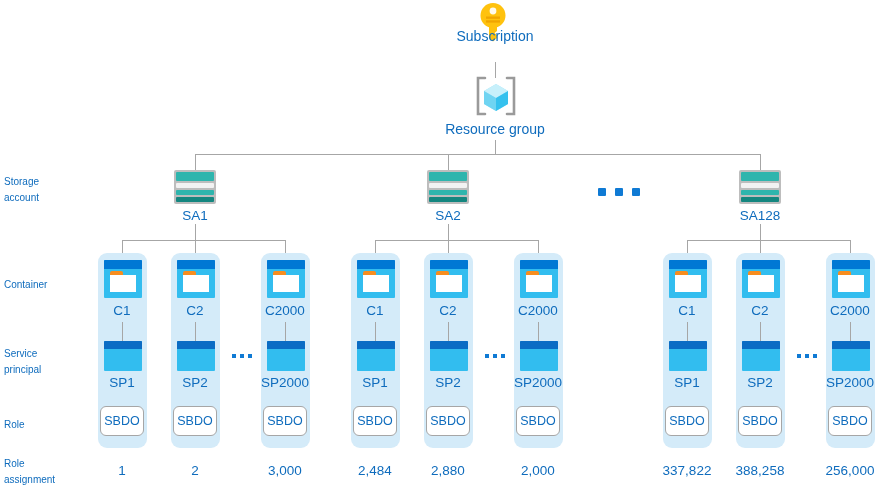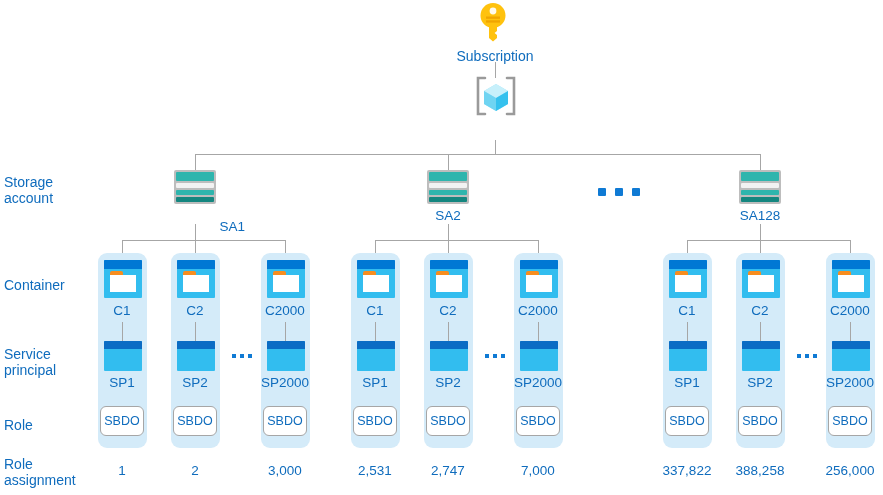--- a/index.html
+++ b/index.html
@@ -25,21 +25,21 @@
   .line-h, .line-v {
     position: absolute;
     background: #a6a6a6;
   }
   .line-h { height: 1px; }
   .line-v { width: 1px; }
 
   
   .row-label {
     position: absolute;
-    font-size: 14px;
+    font-size: 10px;
     line-height: 16px;
     color: #0f6cbd;
     white-space: pre-line;
   }
 
   
   .caption {
     position: absolute;
     font-size: 13.5px;
     line-height: 16px;
@@ -158,34 +158,35 @@
 <div class="stage">
 
   <div class="key-icon" style="left:476px; top:2px;">
     <svg width="34" height="40" viewBox="0 0 34 40">
       <path d="M17 1 C10 1 4.5 6.5 4.5 13.5 C4.5 19 8 23.6 13 25.3 L13 36 L17 39.5 L21 36 L21 33 L18.6 31 L21 29 L21 25.3 C26 23.6 29.5 19 29.5 13.5 C29.5 6.5 24 1 17 1 Z" fill="#ffc20e"></path>
       <circle cx="17" cy="9" r="3.4" fill="#ffffff" opacity="0.92"></circle>
       <rect x="10" y="14.5" width="14" height="2.3" fill="#f0a500"></rect>
       <rect x="10" y="18.3" width="14" height="2.3" fill="#f0a500"></rect>
     </svg>
   </div>
-  <div class="caption caption-lg" style="left:420px; top:48px; width:150px;">Subscription</div>
+  <div class="caption caption-lg" style="left:420px; top:28px; width:150px;">Subscription</div>
 
   <div class="line-v" style="left:495px; top:62px; height:16px;"></div>
 
   <div class="rg-icon" style="left:470px; top:74px;">
     <svg width="52" height="44" viewBox="0 0 52 44">
       <path d="M15 4 L8 4 L8 40 L15 40" stroke="#9a9a9a" stroke-width="2.6" fill="none" stroke-linecap="round"></path>
       <path d="M37 4 L44 4 L44 40 L37 40" stroke="#9a9a9a" stroke-width="2.6" fill="none" stroke-linecap="round"></path>
       <polygon points="26,10 38,17 38,30 26,37 14,30 14,17" fill="#9fe3f7"></polygon>
       <polygon points="26,10 38,17 26,24 14,17" fill="#c7f0fb"></polygon>
       <polygon points="26,24 38,17 38,30 26,37" fill="#35c1ee"></polygon>
       <polygon points="26,24 14,17 14,30 26,37" fill="#6fd4f2"></polygon>
     </svg>
   </div>
+  <div class="caption caption-lg" style="left:420px; top:121px; width:150px;">Resource group</div>
 
   <div class="line-v" style="left:495px; top:140px; height:14px;"></div>
 
   <div class="line-h" style="left:195px; top:154px; width:566px;"></div>
   <div class="line-v" style="left:195px; top:154px; height:16px;"></div>
   <div class="line-v" style="left:448px; top:154px; height:16px;"></div>
   <div class="line-v" style="left:760px; top:154px; height:16px;"></div>
 
   <div class="row-label" style="left:4px; top:174px;">Storage
 account</div>
@@ -195,21 +196,21 @@
   <div class="row-label" style="left:4px; top:417px;">Role</div>
   <div class="row-label" style="left:4px; top:456px;">Role
 assignment</div>
 
   <div class="sa-icon" style="left:174px; top:170px;">
     <div class="bar b1"></div>
       <div class="bar b2"></div>
       <div class="bar b3"></div>
       <div class="bar b4"></div>
   </div>
-  <div class="caption" style="left:145px; top:219px; width:100px;text-align:right;">SA1</div>
+  <div class="caption" style="left:145px; top:208px; width:100px;">SA1</div>
 
   <div class="sa-icon" style="left:427px; top:170px;">
     <div class="bar b1"></div>
       <div class="bar b2"></div>
       <div class="bar b3"></div>
       <div class="bar b4"></div>
   </div>
   <div class="caption" style="left:398px; top:208px; width:100px;">SA2</div>
 
   <div class="sa-icon" style="left:739px; top:170px;">
@@ -295,57 +296,57 @@
       <div class="tab"></div>
       <div class="doc"></div>
   </div>
   <div class="caption" style="left:335px; top:303px; width:80px;">C1</div>
   <div class="line-v" style="left:375px; top:322px; height:20px;"></div>
   <div class="sp-icon" style="left:357px; top:341px;">
       <div class="hdr"></div>
     </div>
   <div class="caption" style="left:335px; top:375px; width:80px;">SP1</div>
   <div class="role-box" style="left:353px; top:406px;">SBDO</div>
-  <div class="caption" style="left:335px; top:463px; width:80px;">2,531</div>
+  <div class="caption" style="left:335px; top:463px; width:80px;">2,484</div>
 
   <div class="col-panel" style="left:424px; top:253px; width:49px; height:195px;"></div>
   <div class="ct-icon" style="left:430px; top:260px;">
     <div class="hdr"></div>
       <div class="tab"></div>
       <div class="doc"></div>
   </div>
   <div class="caption" style="left:408px; top:303px; width:80px;">C2</div>
   <div class="line-v" style="left:448px; top:322px; height:20px;"></div>
   <div class="sp-icon" style="left:430px; top:341px;">
       <div class="hdr"></div>
     </div>
   <div class="caption" style="left:408px; top:375px; width:80px;">SP2</div>
   <div class="role-box" style="left:426px; top:406px;">SBDO</div>
-  <div class="caption" style="left:408px; top:463px; width:80px;">2,747</div>
+  <div class="caption" style="left:408px; top:463px; width:80px;">2,880</div>
 
   <div class="ellipsis" style="left:485px; top:354px;">
       <i></i>
       <i></i>
       <i></i>
     </div>
 
   <div class="col-panel" style="left:514px; top:253px; width:49px; height:195px;"></div>
   <div class="ct-icon" style="left:520px; top:260px;">
     <div class="hdr"></div>
       <div class="tab"></div>
       <div class="doc"></div>
   </div>
   <div class="caption" style="left:498px; top:303px; width:80px;">C2000</div>
   <div class="line-v" style="left:538px; top:322px; height:20px;"></div>
   <div class="sp-icon" style="left:520px; top:341px;">
       <div class="hdr"></div>
     </div>
   <div class="caption" style="left:498px; top:375px; width:80px;">SP2000</div>
   <div class="role-box" style="left:516px; top:406px;">SBDO</div>
-  <div class="caption" style="left:498px; top:463px; width:80px;">7,000</div>
+  <div class="caption" style="left:498px; top:463px; width:80px;">2,000</div>
 
   <div class="line-v" style="left:760px; top:224px; height:16px;"></div>
   <div class="line-h" style="left:687px; top:240px; width:163px;"></div>
   <div class="line-v" style="left:687px; top:240px; height:20px;"></div>
   <div class="line-v" style="left:760px; top:240px; height:20px;"></div>
   <div class="line-v" style="left:850px; top:240px; height:20px;"></div>
 
   <div class="col-panel" style="left:663px; top:253px; width:49px; height:195px;"></div>
   <div class="ct-icon" style="left:669px; top:260px;">
     <div class="hdr"></div>

